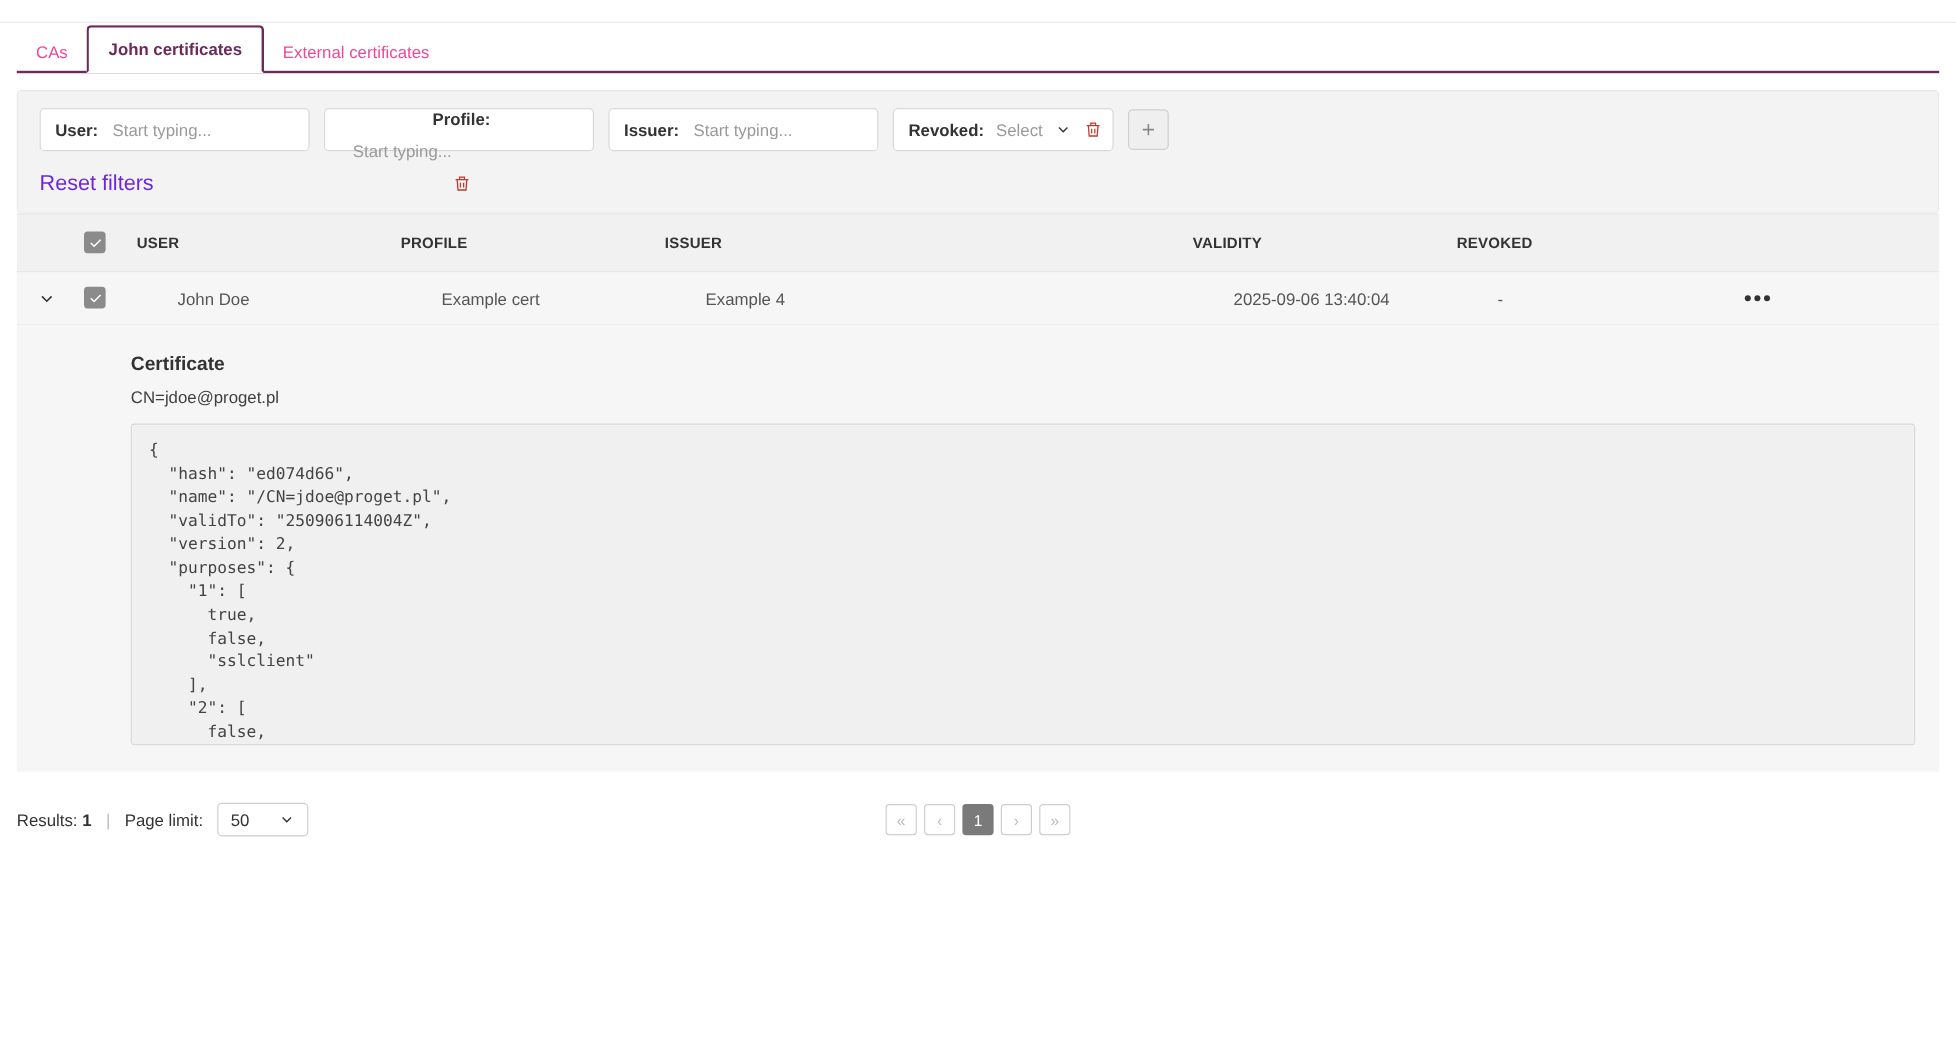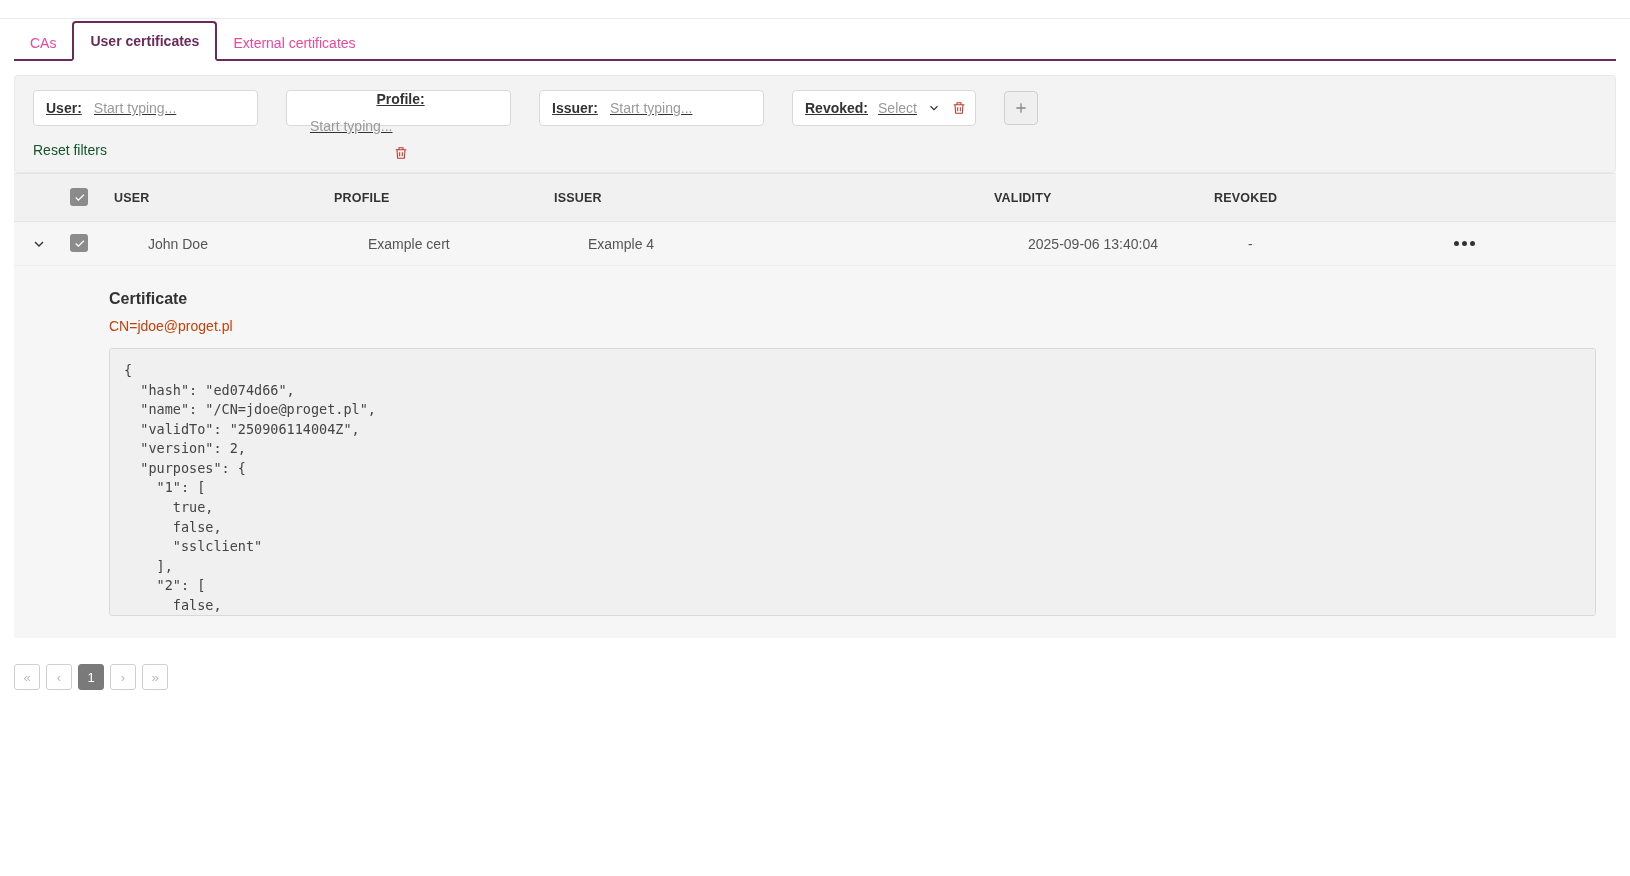--- a/index.html
+++ b/index.html
@@ -37,23 +37,22 @@
   
   .filters-wrap {
     background: #f3f3f3;
     border: 1px solid #e8e8e8;
     border-radius: 4px;
     margin-top: 14px;
     padding: 14px 18px 8px 18px;
   }
   .filters-row {
     display: flex;
-    gap: 28px;
-    align-items: center;
-    text-decoration: underline;
+    gap: 12px;
+    align-items: center;
   }
   .filter-box {
     background: #fff;
     border: 1px solid #d9d9d9;
     border-radius: 4px;
     display: flex;
     align-items: center;
     padding: 0 8px 0 12px;
     height: 36px;
     gap: 10px;
@@ -84,22 +83,22 @@
     width: 34px; height: 34px;
     border: 1px solid #cfcfcf;
     border-radius: 4px;
     background: #efefef;
     display: inline-flex; align-items: center; justify-content: center;
     cursor: pointer;
   }
   .plus-btn svg path { stroke: #888; stroke-width: 2; fill: none; }
   .reset-filters {
     margin-top: 16px;
-    color: #14532d;
-    font-size: 14px;
+    color: #6d28d9;
+    font-size: 18px;
     cursor: pointer;
     display: inline-block;
     padding-bottom: 6px;
   }
   
   .sel-bar {
     display: flex; align-items: center;
     gap: 18px;
     padding: 18px 0 12px 0;
   }
@@ -164,21 +163,21 @@
   }
   .dots span {
     width:5px; height:5px; background:#333; border-radius:50%;
   }
   
   .detail {
     background:#f6f6f6;
     padding: 10px 20px 22px 95px;
   }
   .detail h3 { font-size: 16px; margin: 14px 0 10px 0; font-weight: 700; }
-  .detail-dn { color:#c2410c; margin-bottom: 14px; }
+  .detail-dn { color:#404040; margin-bottom: 14px; }
   .detail ul { margin: 4px 0 14px 18px; padding:0; }
   .detail ul li { color:#555; }
   .codebox {
     background:#f0f0f0;
     border:1px solid #d9d9d9;
     border-radius:3px;
     padding: 12px 14px;
     font-family: Consolas, Menlo, monospace;
     font-size: 13.5px;
     line-height: 1.45;
@@ -212,21 +211,21 @@
   .pbtn.active { background:#7a7a7a; color:#fff; border-color:#7a7a7a; }
 </style>
 </head>
 <body>
 
 <div class="hr-top"></div>
 <div class="page">
 
   <div class="tabs">
     <div class="tab">CAs</div>
-    <div class="tab active">User certificates</div>
+    <div class="tab active">John certificates</div>
     <div class="tab">External certificates</div>
   </div>
 
   <div class="filters-wrap">
     <div class="filters-row">
       <div class="filter-box fb-user">
         <span class="filter-label">User:</span>
         <input class="filter-input" placeholder="Start typing..." style="">
         <span class="trash">
           <svg viewBox="0 0 24 24" width="16" height="16">
@@ -332,20 +331,35 @@
       "sslclient"
     ],
     "2": [
       false,
       false,
       "sslserver"</div>
     </div>
   </div>
 
   <div class="footer">
+    <div class="footer-left">
+      <span>
+        <span>Results:</span> <b>1</b>
+      </span>
+      <span class="fl-sep">|</span>
+      <span>Page limit:</span>
+      <span class="page-limit-select">
+        <span>50</span>
+        <span class="chev-down">
+          <svg viewBox="0 0 24 24" width="14" height="14">
+              <path d="M6 9l6 6 6-6"></path>
+            </svg>
+        </span>
+      </span>
+    </div>
     <div class="pager">
       <span class="pbtn">«</span>
       <span class="pbtn">‹</span>
       <span class="pbtn active">1</span>
       <span class="pbtn">›</span>
       <span class="pbtn">»</span>
     </div>
     <div></div>
   </div>
 

